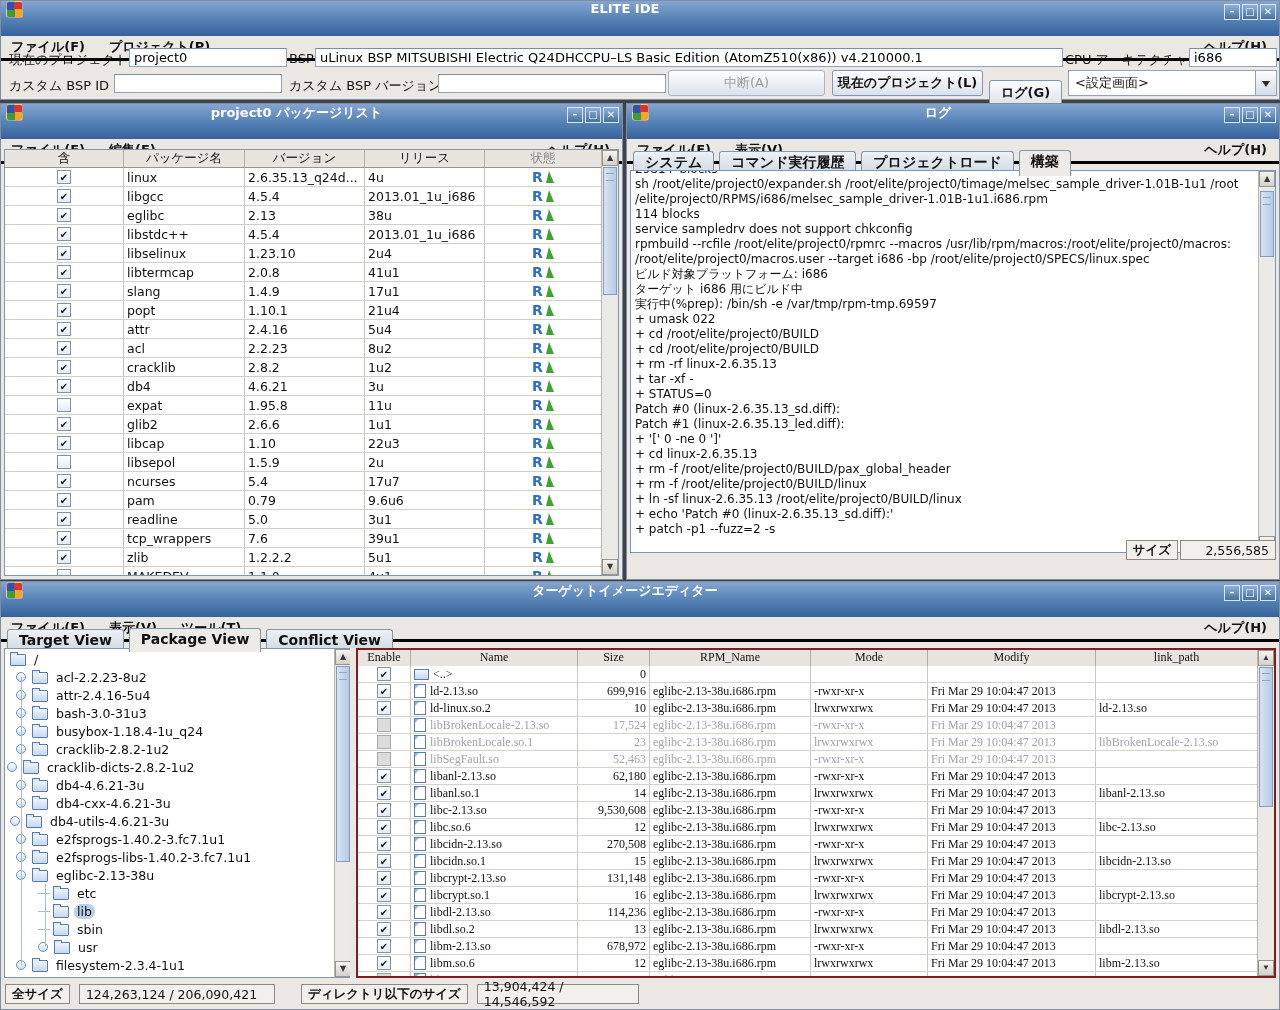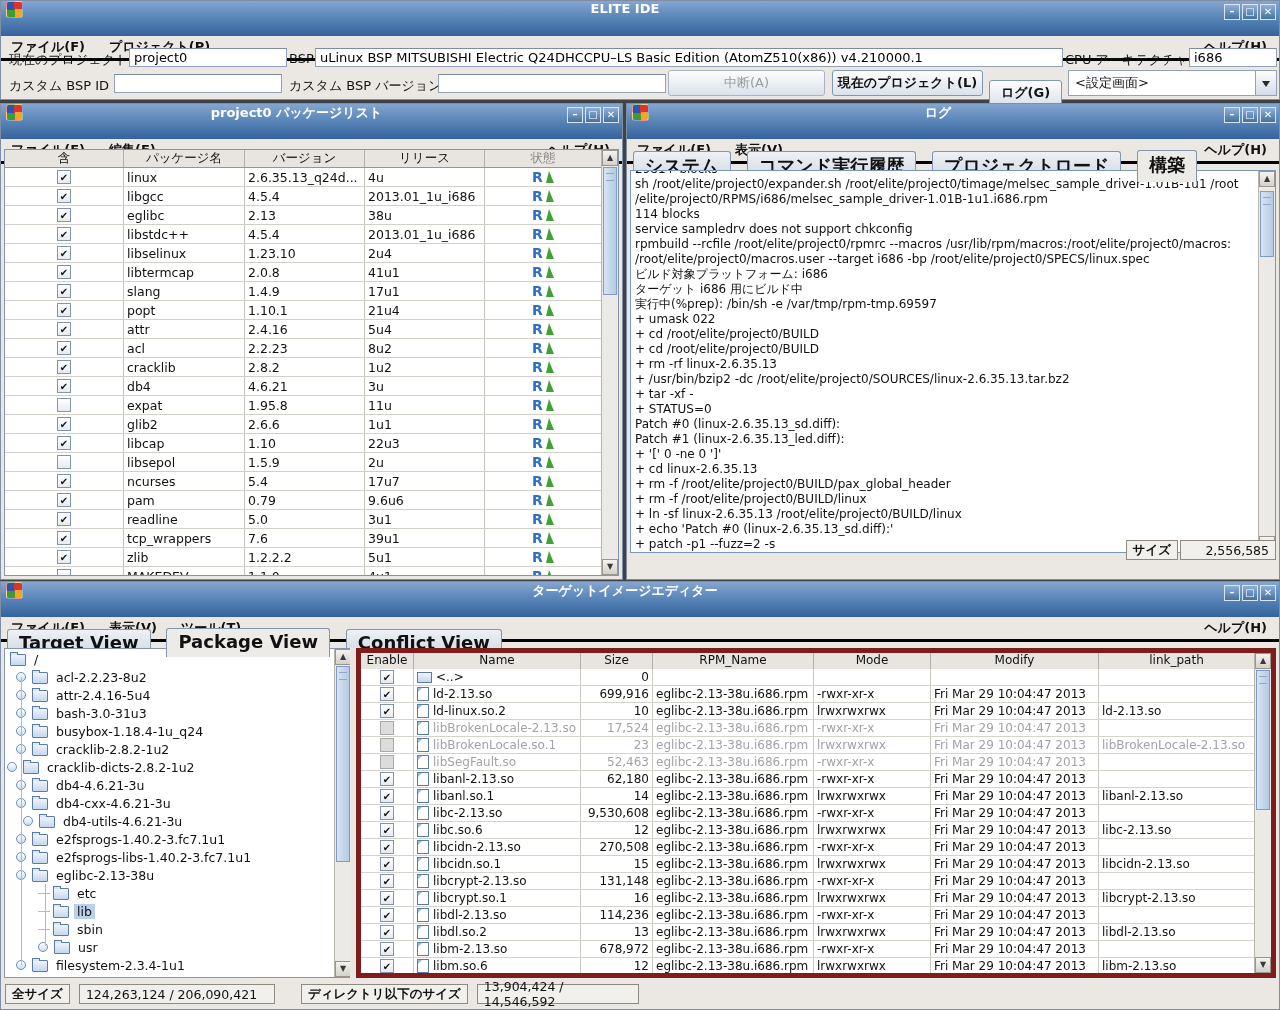--- a/index.html
+++ b/index.html
@@ -56,22 +56,22 @@
   .pcell{display:flex;align-items:center;border-right:1px solid #c6c3bc;box-sizing:border-box;
          padding:0 3px;font-size:12.5px;overflow:hidden;white-space:nowrap;}
   .c-inc{width:119px;justify-content:center;}
   .c-name{width:121px;}
   .c-ver{width:120px;}
   .c-rel{width:120px;}
   .c-status{width:116px;justify-content:center;border-right:none;}
   
   .tabstrip{position:absolute;left:6px;top:46px;height:21px;white-space:nowrap;}
   .tab{display:inline-block;border:1px solid #8496ac;border-bottom:none;border-radius:3px 3px 0 0;
-       padding:2px 11px 3px;background:linear-gradient(#eef1f5,#cfd8e2);font-weight:bold;font-size:18px;
-       margin-right:12px;position:relative;top:1px;}
+       padding:2px 11px 3px;background:linear-gradient(#eef1f5,#cfd8e2);font-weight:bold;font-size:14px;
+       margin-right:1px;position:relative;top:1px;}
   .tab.active{background:#edebe7;padding-bottom:5px;top:0px;z-index:2;}
   .log-frame{position:absolute;left:3px;right:3px;top:66px;bottom:26px;border:1px solid #7a96b8;background:#fff;overflow:hidden;}
   .log-lines{position:absolute;left:4px;top:0;right:18px;bottom:0;overflow:hidden;}
   .logline{font-size:12px;line-height:15px;white-space:pre;}
   .logline:first-child{margin-top:-9px;}
   .log-status{position:absolute;right:3px;bottom:3px;height:36px;display:flex;gap:2px;}
   .sbox{border:1px solid #8e8a82;background:#f2f0ec;padding:1px 6px;font-size:12.5px;height:20px;
         display:inline-flex;align-items:center;box-sizing:border-box;}
   .sbox.label{font-weight:bold;}
   
@@ -79,24 +79,24 @@
   .tree-body{position:absolute;left:1px;top:1px;right:17px;bottom:1px;overflow:hidden;}
   .titem{height:18px;display:flex;align-items:center;font-size:12.5px;white-space:nowrap;box-sizing:border-box;}
   .knob{width:8px;height:8px;border:1px solid #6f8fb5;border-radius:50%;
         background:linear-gradient(#fff,#cdddf0);margin-right:6px;flex:none;}
   .tspacer{width:12px;height:0;border-top:1px solid #a8bcd4;margin-right:3px;flex:none;}
   .folder{width:14px;height:10px;background:linear-gradient(#eef4fb,#c6d7ee);border:1px solid #5a7ba8;
           border-radius:1px;position:relative;margin-right:5px;flex:none;margin-top:2px;}
   .folder::before{content:"";position:absolute;top:-3px;left:-1px;width:6px;height:2px;
           background:#dbe7f5;border:1px solid #5a7ba8;border-bottom:none;}
   .tlabel{padding:0 3px;}
-  .tlabel.sel{background:#b8d0ea;}
+  .tlabel.sel{background:#b8d0ea;border-radius:7px;}
   .vline{position:absolute;border-left:1px solid #a8bcd4;width:0;}
   .split{position:absolute;left:349px;top:66px;width:6px;bottom:31px;background:#ebe8e3;}
-  .file-frame{position:absolute;left:355px;right:3px;top:66px;bottom:31px;border:5px solid #7f1d1d;background:#fff;overflow:hidden;}
+  .file-frame{position:absolute;left:355px;right:3px;top:66px;bottom:31px;border:2px solid #7f1d1d;background:#fff;overflow:hidden;font-family:Liberation Serif, serif;}
   .fhead{display:flex;height:16px;background:#e8e5e0;border-bottom:1px solid #9a968e;margin-right:17px;}
   .fhcell{font-size:12px;text-align:center;line-height:15px;border-right:1px solid #b2aea6;box-sizing:border-box;overflow:hidden;white-space:nowrap;}
   .file-body{position:absolute;left:0;top:16px;right:17px;bottom:0;overflow:hidden;}
   .frow{display:flex;height:16px;border-bottom:1px solid #d6d3cc;background:#fff;}
   .fcell{display:flex;align-items:center;border-right:1px solid #ccc9c2;box-sizing:border-box;
          padding:0 3px;font-size:12px;overflow:hidden;white-space:nowrap;}
   .gray .fcell{color:#a2a2a8;}
   .fc-en{width:53px;justify-content:center;}
   .fc-name{width:167px;}
   .fc-size{width:72px;justify-content:flex-end;}
@@ -477,21 +477,20 @@
         <div class="logline">service sampledrv does not support chkconfig</div>
         <div class="logline">rpmbuild --rcfile /root/elite/project0/rpmrc --macros /usr/lib/rpm/macros:/root/elite/project0/macros:</div>
         <div class="logline">/root/elite/project0/macros.user --target i686 -bp /root/elite/project0/SPECS/linux.spec</div>
         <div class="logline">ビルド対象プラットフォーム: i686</div>
         <div class="logline">ターゲット i686 用にビルド中</div>
         <div class="logline">実行中(%prep): /bin/sh -e /var/tmp/rpm-tmp.69597</div>
         <div class="logline">+ umask 022</div>
         <div class="logline">+ cd /root/elite/project0/BUILD</div>
         <div class="logline">+ cd /root/elite/project0/BUILD</div>
         <div class="logline">+ rm -rf linux-2.6.35.13</div>
-        <div class="logline">+ /usr/bin/bzip2 -dc /root/elite/project0/SOURCES/linux-2.6.35.13.tar.bz2</div>
         <div class="logline">+ tar -xf -</div>
         <div class="logline">+ STATUS=0</div>
         <div class="logline">Patch #0 (linux-2.6.35.13_sd.diff):</div>
         <div class="logline">Patch #1 (linux-2.6.35.13_led.diff):</div>
         <div class="logline">+ '[' 0 -ne 0 ']'</div>
         <div class="logline">+ cd linux-2.6.35.13</div>
         <div class="logline">+ rm -f /root/elite/project0/BUILD/pax_global_header</div>
         <div class="logline">+ rm -f /root/elite/project0/BUILD/linux</div>
         <div class="logline">+ ln -sf linux-2.6.35.13 /root/elite/project0/BUILD/linux</div>
         <div class="logline">+ echo 'Patch #0 (linux-2.6.35.13_sd.diff):'</div>
@@ -572,21 +571,21 @@
         <div class="titem" style="padding-left: 10px;">
           <span class="knob"></span>
           <span class="folder"></span>
           <span class="tlabel">db4-4.6.21-3u</span>
         </div>
         <div class="titem" style="padding-left: 10px;">
           <span class="knob"></span>
           <span class="folder"></span>
           <span class="tlabel">db4-cxx-4.6.21-3u</span>
         </div>
-        <div class="titem" style="padding-left: 17px;">
+        <div class="titem" style="padding-left: 4px;">
           <span class="knob"></span>
           <span class="folder"></span>
           <span class="tlabel">db4-utils-4.6.21-3u</span>
         </div>
         <div class="titem" style="padding-left: 10px;">
           <span class="knob"></span>
           <span class="folder"></span>
           <span class="tlabel">e2fsprogs-1.40.2-3.fc7.1u1</span>
         </div>
         <div class="titem" style="padding-left: 10px;">

